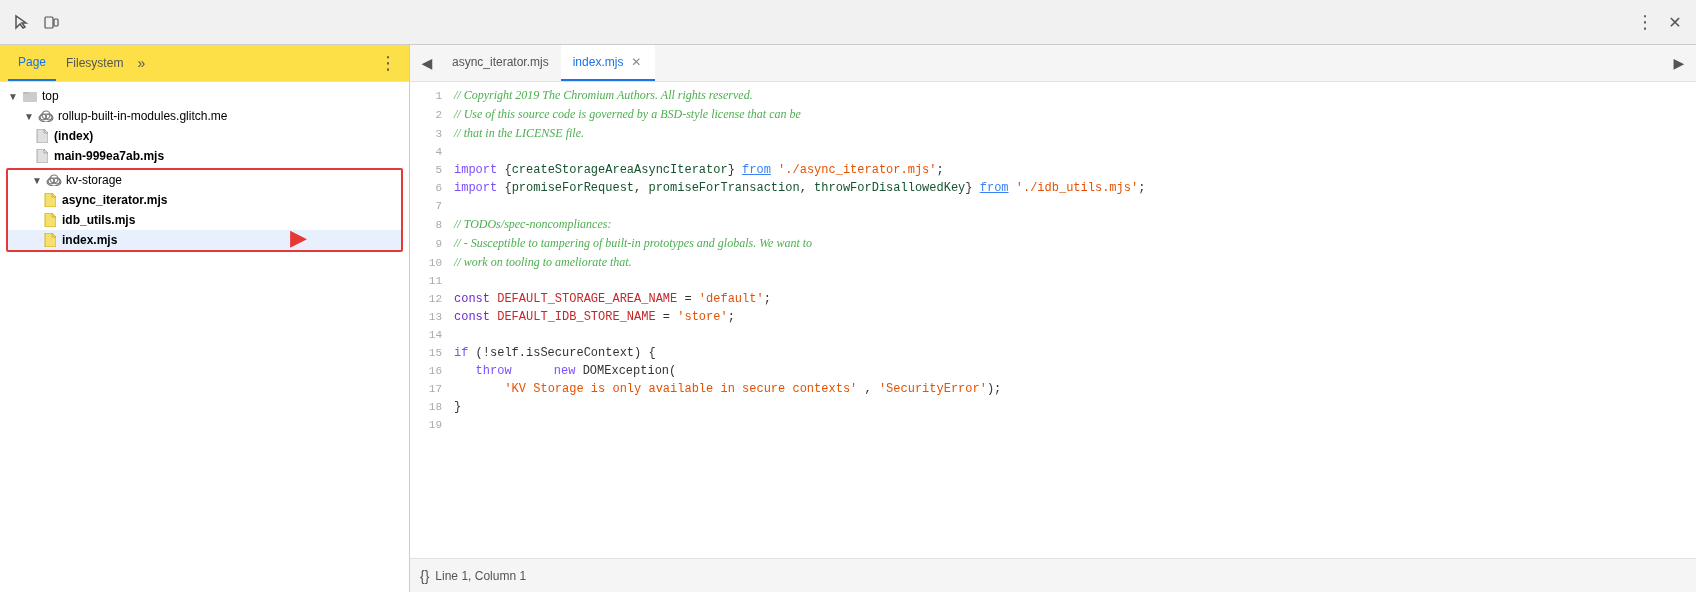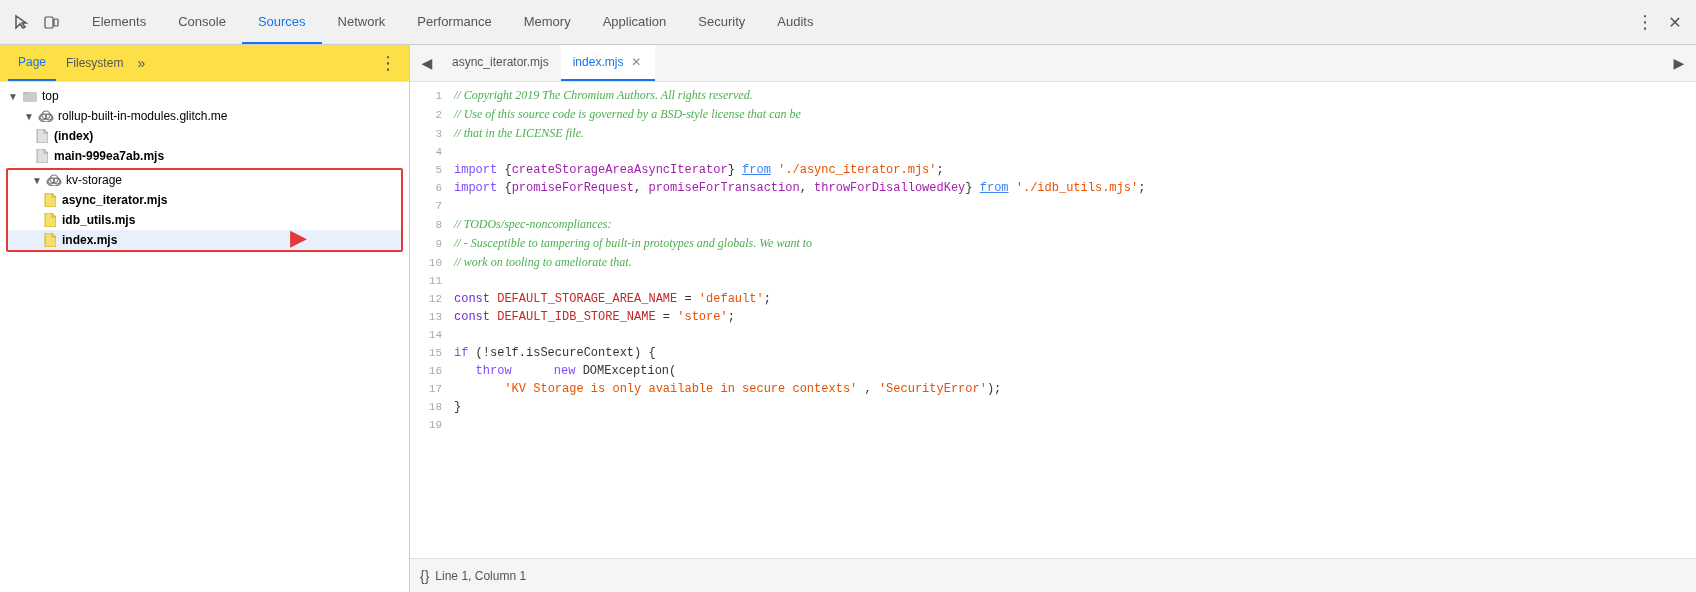--- a/index.html
+++ b/index.html
@@ -251,21 +251,21 @@
       font-size: 11px;
     }
     .line-content {
       flex: 1;
       padding-right: 8px;
     }
 
     
     .c-comment { color: #4caf50; font-style: italic; font-family: Liberation Serif, serif; }
     .c-import-kw { color: #7c4dff; }
-    .c-funcname { color: #a21caf; }
+    .c-funcname { color: #14532d; }
     .c-string { color: #e65100; }
     .c-from { color: #3b82f6; text-decoration: underline; }
     .c-const { color: #6d28d9; }
     .c-varname { color: #c62828; }
     .c-if { color: #7c4dff; }
     .c-plain { color: #333; }
     .c-throw { color: #7c4dff; }
     .c-new { color: #7c4dff; margin-left: 35px; }
 
     
@@ -296,31 +296,20 @@
         <svg width="16" height="16" viewBox="0 0 16 16">
             <path d="M3 2 L3 14 L7 10 L10 14 L12 13 L9 9 L13 9 Z" fill="none" stroke="#555" stroke-width="1.5"></path>
           </svg>
       </div>
       <div class="top-bar-icon">
         <svg width="16" height="16" viewBox="0 0 16 16">
             <rect x="2" y="3" width="8" height="11" rx="1" fill="none" stroke="#555" stroke-width="1.2"></rect>
             <rect x="11" y="5" width="4" height="7" rx="1" fill="none" stroke="#555" stroke-width="1.2"></rect>
           </svg>
       </div>
-    </div>
-    <div class="top-tabs">
-      <div class="top-tab">Elements</div>
-      <div class="top-tab">Console</div>
-      <div class="top-tab active">Sources</div>
-      <div class="top-tab">Network</div>
-      <div class="top-tab">Performance</div>
-      <div class="top-tab">Memory</div>
-      <div class="top-tab">Application</div>
-      <div class="top-tab">Security</div>
-      <div class="top-tab">Audits</div>
     </div>
     <div class="top-bar-spacer"></div>
     <div class="top-bar-actions">
       <div class="top-bar-icon" style="font-size:18px; color:#555;">⋮</div>
       <div class="top-bar-icon" style="font-size:16px; color:#555;">✕</div>
     </div>
   </div>
 
   <div class="main-layout">
 

